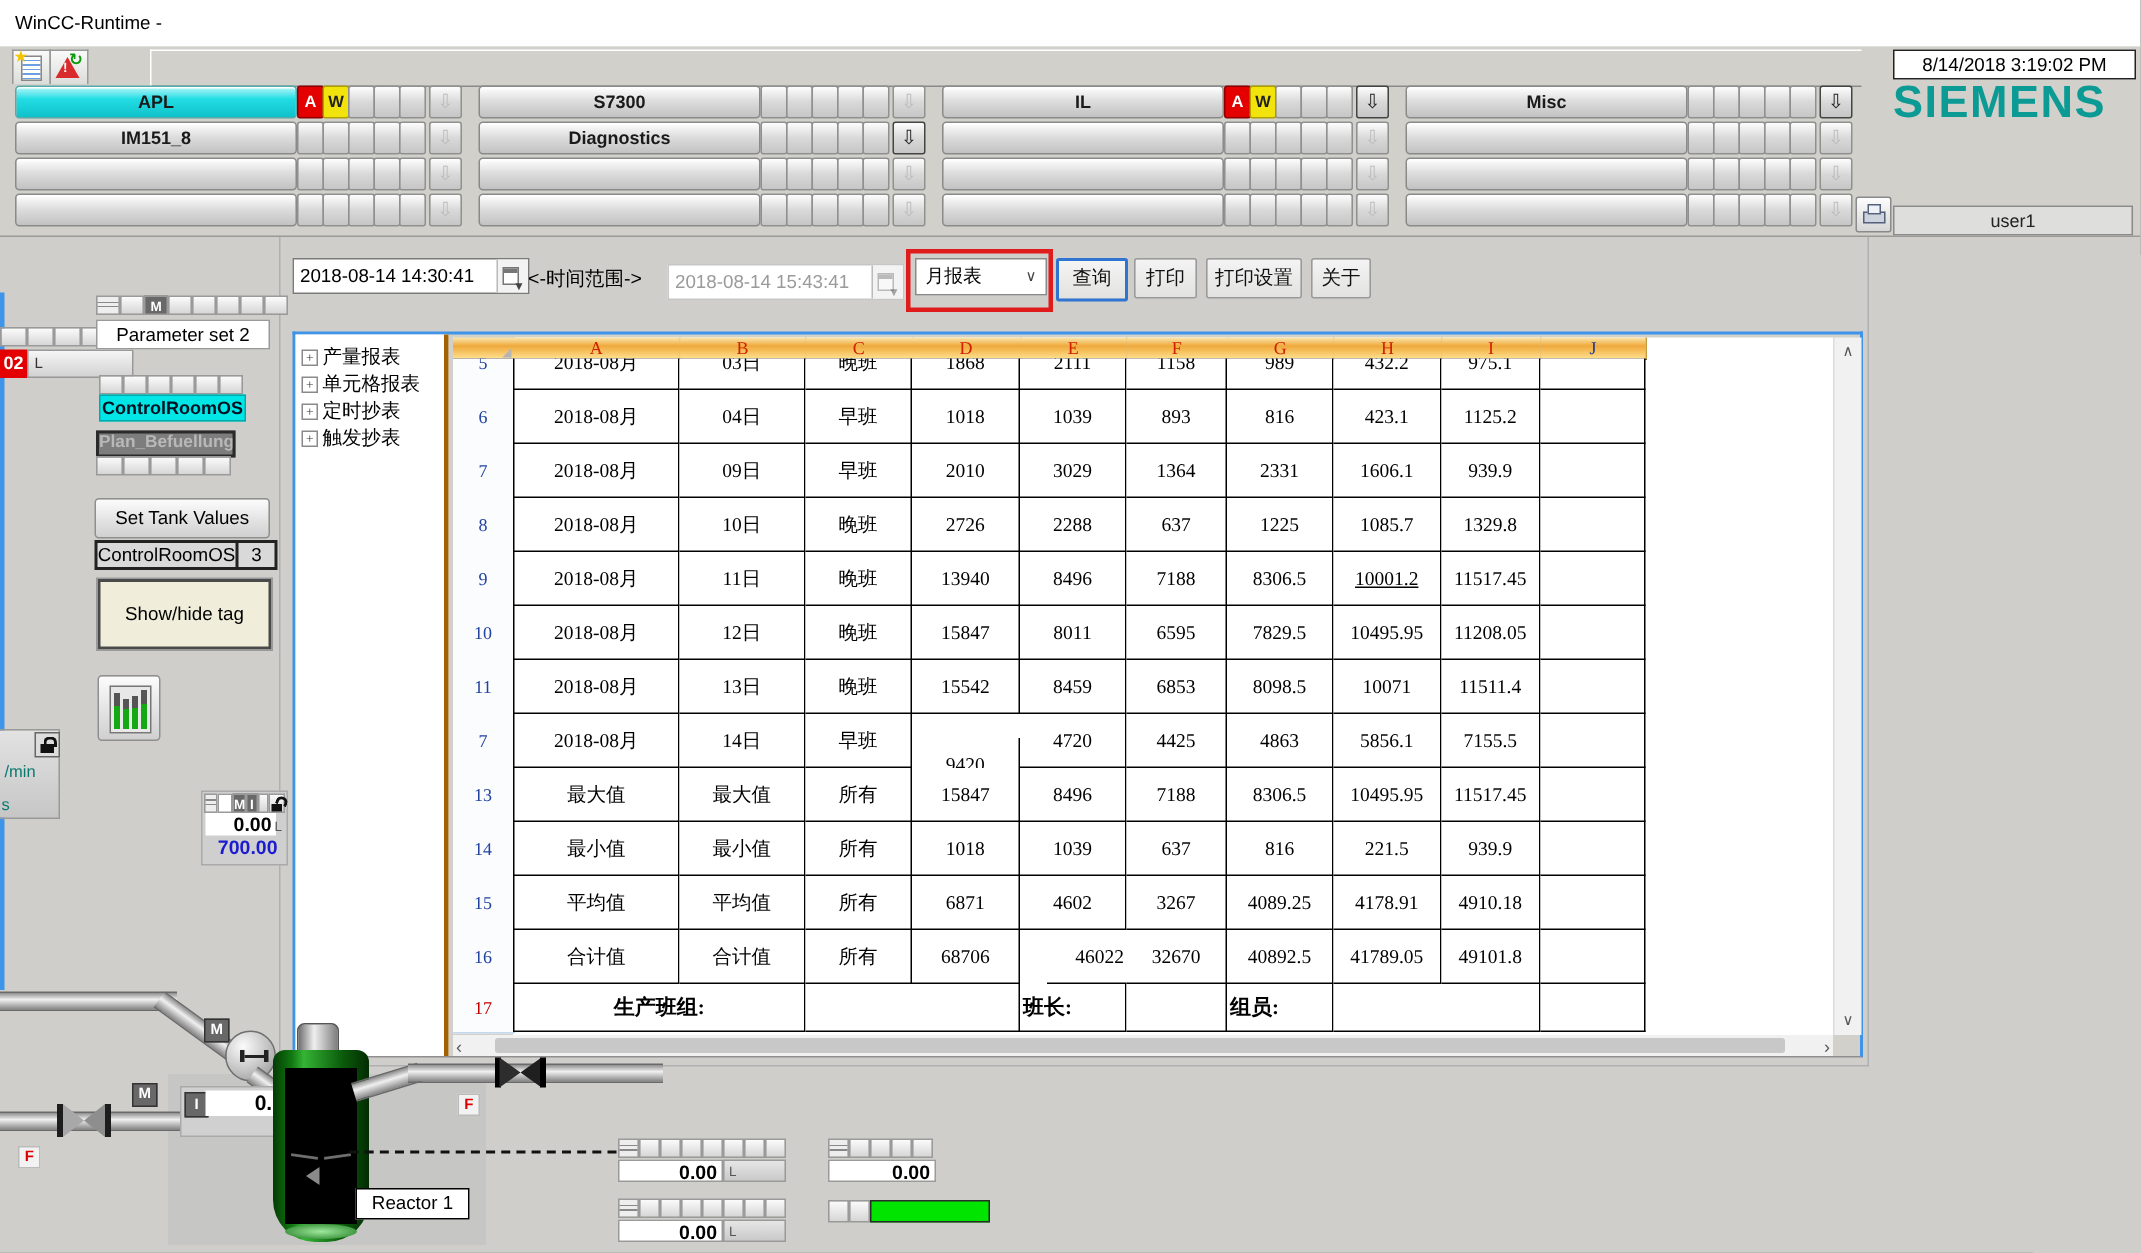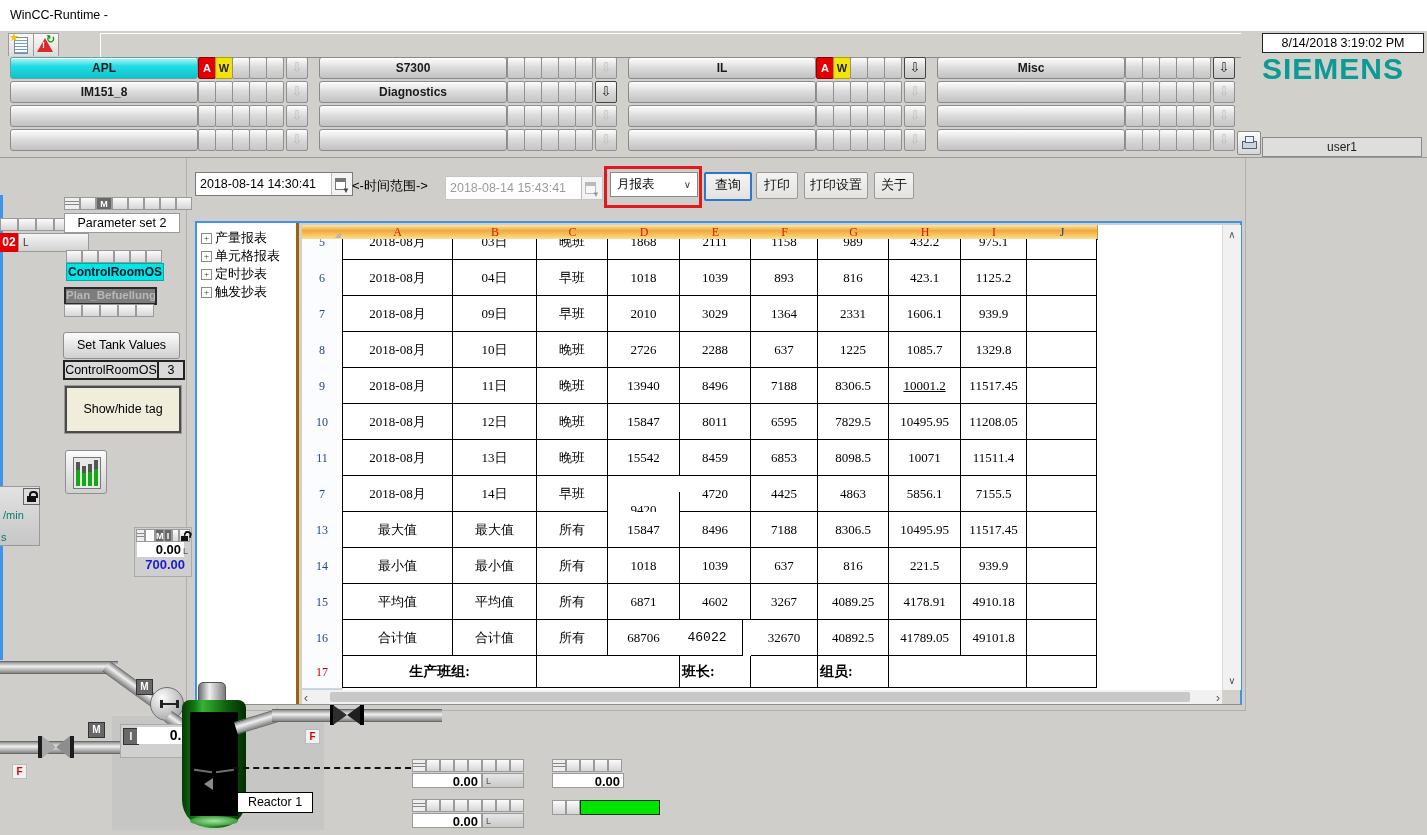--- a/index.html
+++ b/index.html
@@ -319,21 +319,21 @@
       <div class="dcell" style="position: absolute; left: 554px; top: 361px; width: 67px; height: 36px;">3267</div>
       <div class="dcell" style="position: absolute; left: 621px; top: 361px; width: 71px; height: 36px;">4089.25</div>
       <div class="dcell" style="position: absolute; left: 692px; top: 361px; width: 72px; height: 36px;">4178.91</div>
       <div class="dcell" style="position: absolute; left: 764px; top: 361px; width: 66px; height: 36px;">4910.18</div>
       <div class="dcell" style="position: absolute; left: 830px; top: 361px; width: 70px; height: 36px;"></div>
       <div class="rowhdr" style="position: absolute; top: 397px; height: 36px;">16</div>
       <div class="dcell first" style="position: absolute; left: 145px; top: 397px; width: 111px; height: 36px;">合计值</div>
       <div class="dcell" style="position: absolute; left: 256px; top: 397px; width: 84px; height: 36px;">合计值</div>
       <div class="dcell" style="position: absolute; left: 340px; top: 397px; width: 71px; height: 36px;">所有</div>
       <div class="dcell" style="position: absolute; left: 411px; top: 397px; width: 72px; height: 36px;">68706</div>
-      <div class="dcell" style="position: absolute; left: 475px; top: 397px; width: 71px; height: 36px; font-family: Liberation Mono, monospace;">46022</div>
+      <div class="dcell" style="position: absolute; left: 501px; top: 397px; width: 71px; height: 36px;">46022</div>
       <div class="dcell" style="position: absolute; left: 554px; top: 397px; width: 67px; height: 36px;">32670</div>
       <div class="dcell" style="position: absolute; left: 621px; top: 397px; width: 71px; height: 36px;">40892.5</div>
       <div class="dcell" style="position: absolute; left: 692px; top: 397px; width: 72px; height: 36px;">41789.05</div>
       <div class="dcell" style="position: absolute; left: 764px; top: 397px; width: 66px; height: 36px;">49101.8</div>
       <div class="dcell" style="position: absolute; left: 830px; top: 397px; width: 70px; height: 36px;"></div>
       <div class="rowhdr red" style="position: absolute; top: 433px; height: 32px;">17</div>
       <div class="dcell first bold" style="position: absolute; left: 145px; top: 433px; width: 195px; height: 32px;">生产班组:</div>
       <div class="dcell" style="position: absolute; left: 340px; top: 433px; width: 143px; height: 32px;"></div>
       <div class="dcell bold leftal" style="position: absolute; left: 483px; top: 433px; width: 71px; height: 32px;">班长:</div>
       <div class="dcell" style="position: absolute; left: 554px; top: 433px; width: 67px; height: 32px;"></div>

